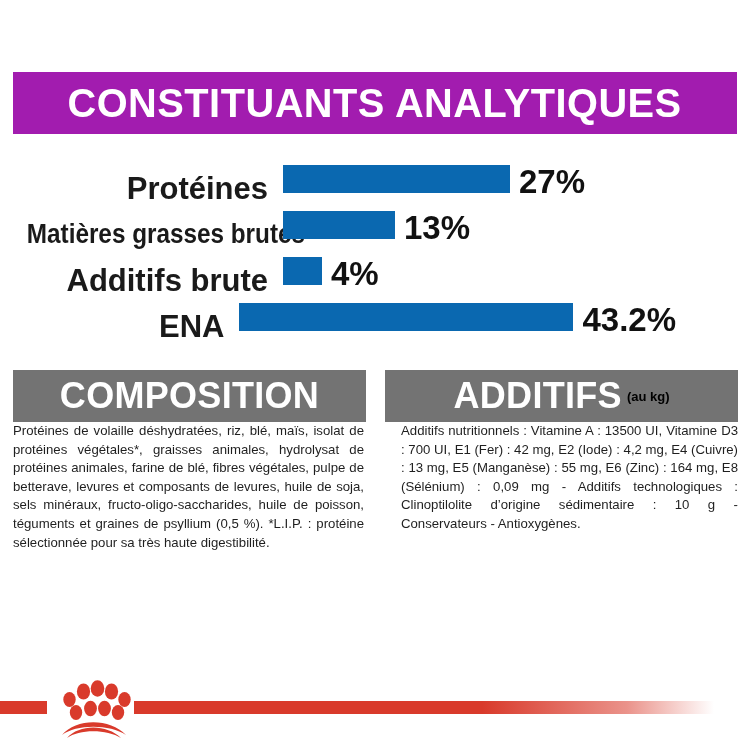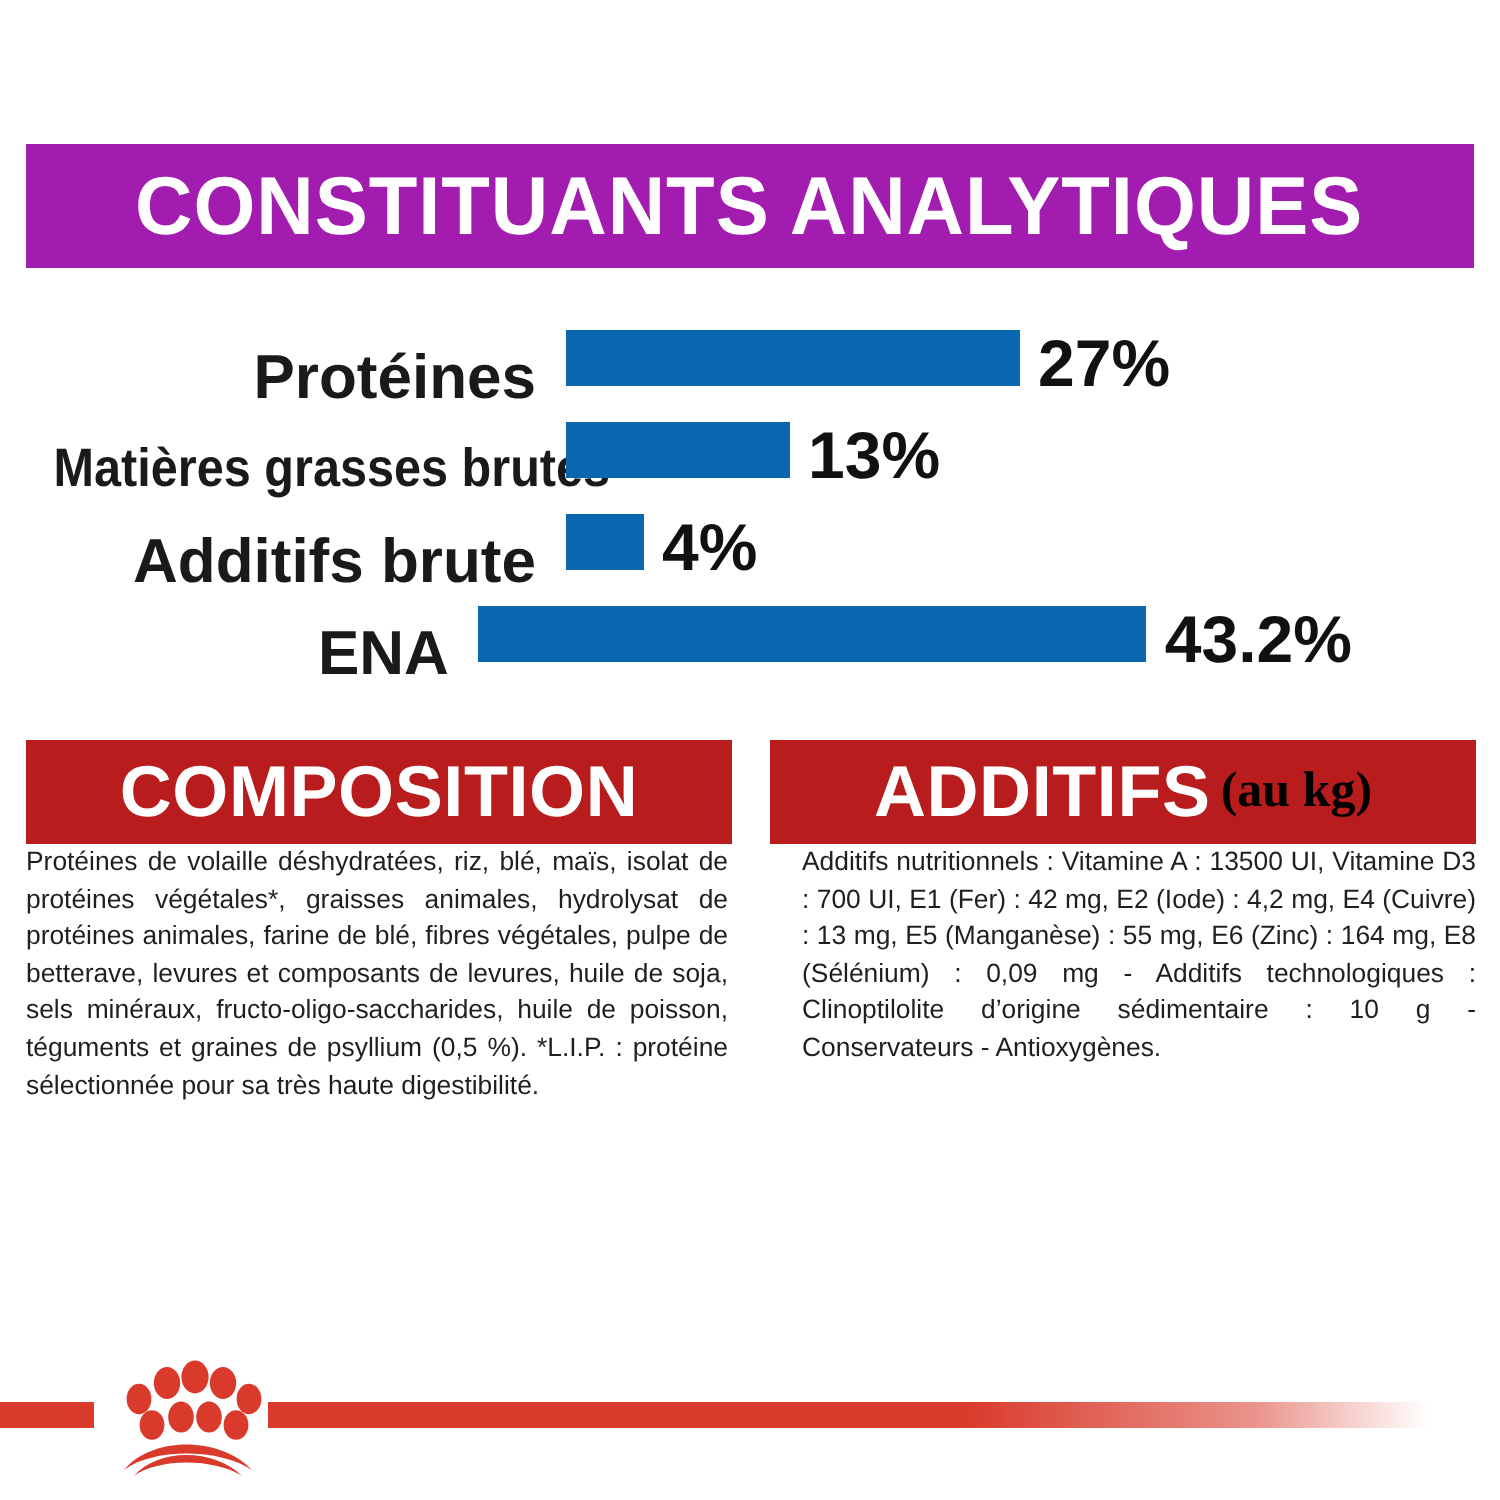--- a/index.html
+++ b/index.html
@@ -122,40 +122,39 @@
   }
 
   .panel {
     width: 353px;
     box-sizing: border-box;
   }
   #panel-composition { margin-left: 13px; }
 
   .panel-band {
     height: 52px;
-    background: #b91c1c;
+    background: #737373;
     display: flex;
     align-items: center;
     justify-content: center;
     box-sizing: border-box;
   }
 
   .panel-title {
     color: #ffffff;
     font-weight: bold;
     font-size: 36px;
     line-height: 1;
     letter-spacing: 0.3px;
     white-space: nowrap;
   }
   .panel-title-sub {
-    font-size: 25px;
+    font-size: 13px;
     font-weight: bold;
     margin-left: 5px;
-    font-family: Liberation Serif, serif;
   }
 
   .panel-body {
     padding-top: 0;
     font-size: 13.2px;
     line-height: 18.6px;
     color: #1f1f1f;
     text-align: justify;
     hyphens: none;
   }

